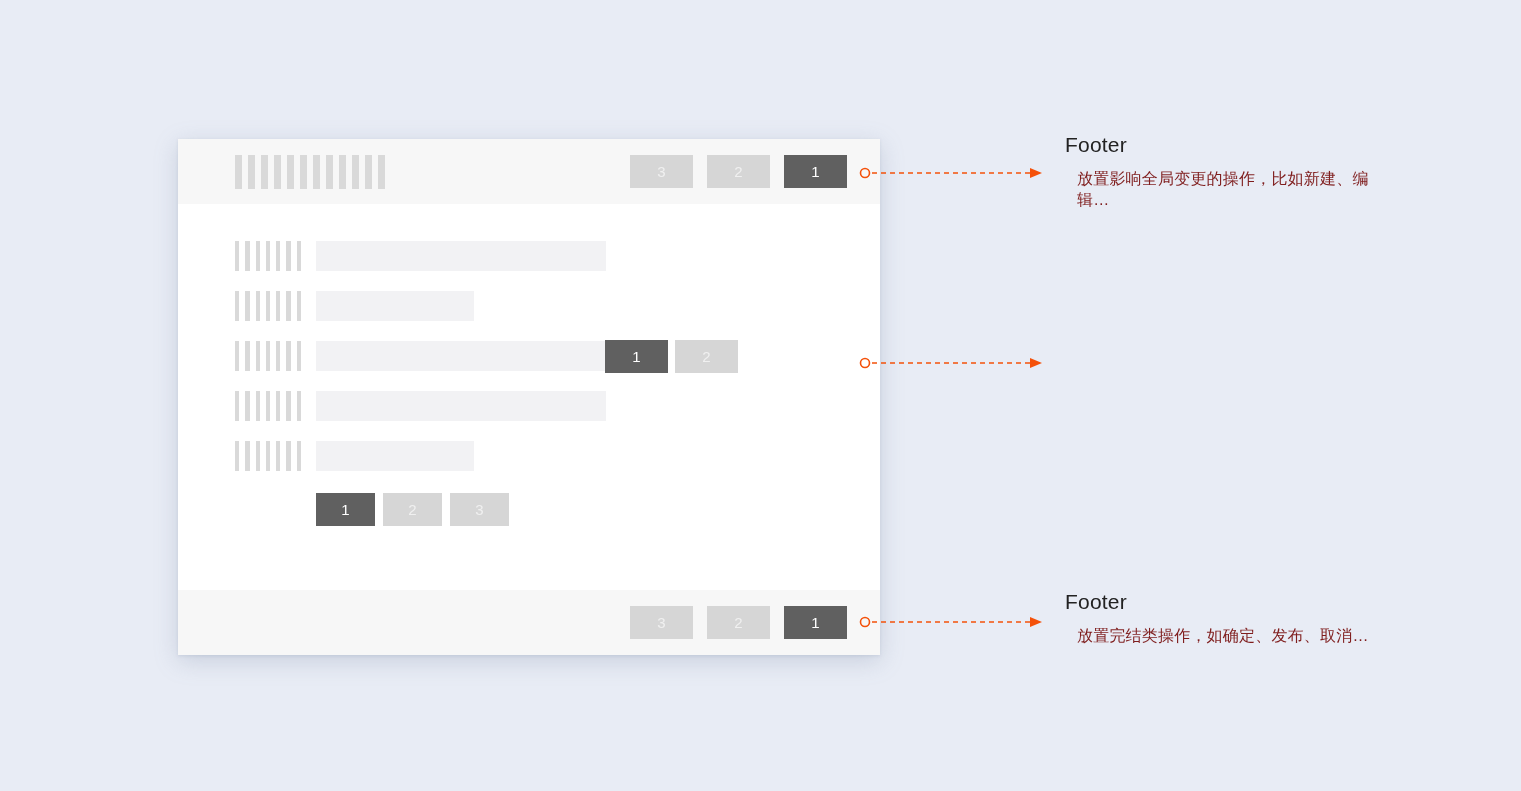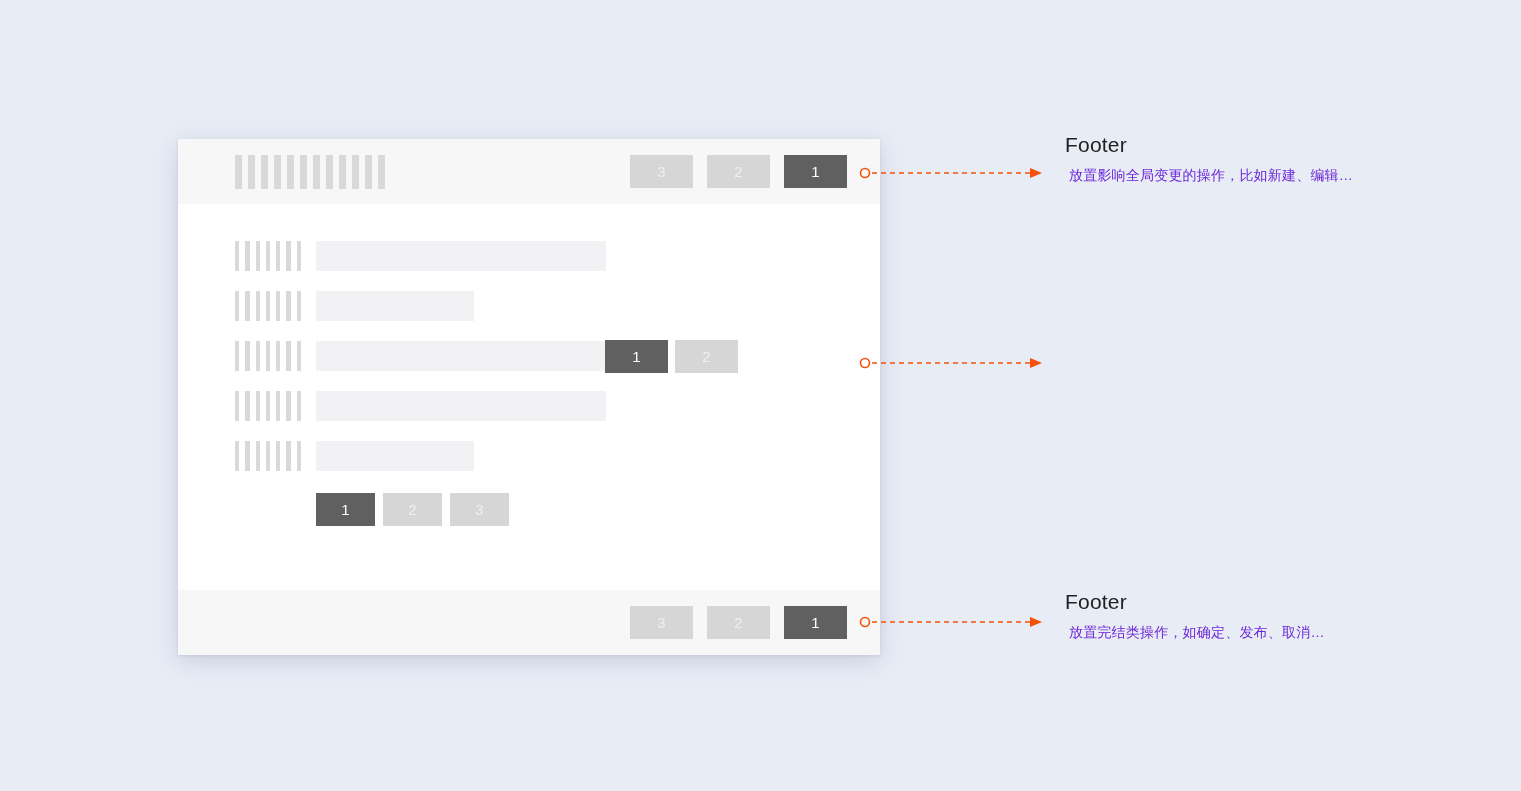--- a/index.html
+++ b/index.html
@@ -146,23 +146,23 @@
     position: absolute;
   }
   .anno-title {
     font-size: 21px;
     color: #222222;
     margin: 0 0 10px 0;
     font-weight: normal;
     letter-spacing: 0.2px;
   }
   .anno-desc {
-    font-size: 14px;
-    color: #6d28d9;
-    margin: 4px;
+    font-size: 16px;
+    color: #7f1d1d;
+    margin: 12px;
     letter-spacing: 0.2px;
   }
 
   .connector {
     position: absolute;
     height: 14px;
     pointer-events: none;
   }
   .connector svg { display: block; overflow: visible; }
 </style>

